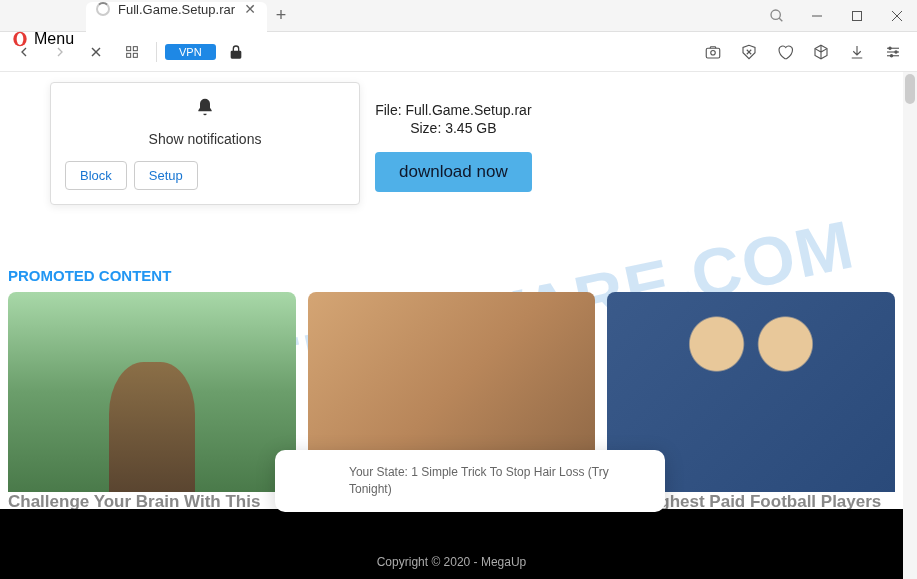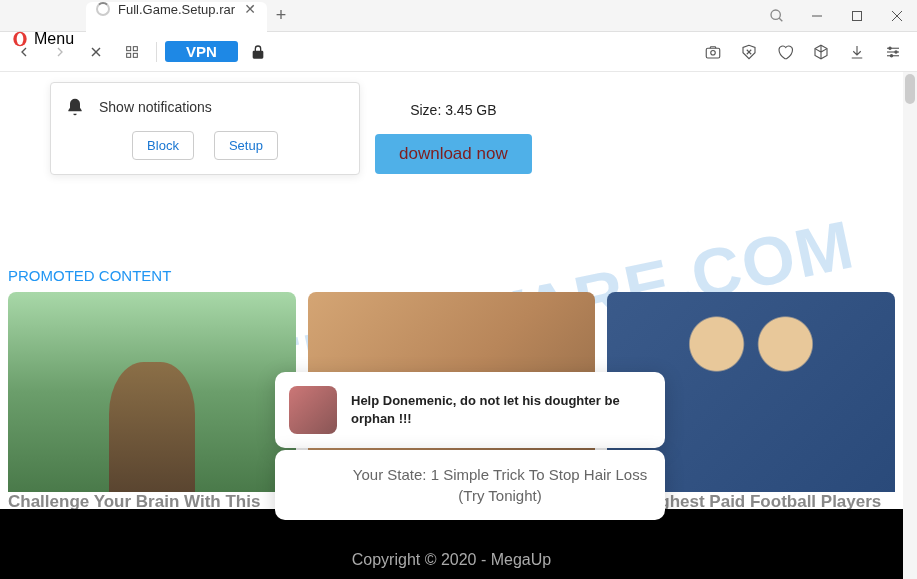--- a/index.html
+++ b/index.html
@@ -17,71 +17,71 @@
     .titlebar-spacer { flex: 1; }
     .win-controls { display: flex; }
     .win-btn { width: 40px; height: 32px; display: flex; align-items: center; justify-content: center; color: #555; cursor: pointer; }
     .win-btn svg { width: 12px; height: 12px; }
     .search-icon-top { width: 40px; height: 32px; display: flex; align-items: center; justify-content: center; color: #888; }
     
     
     .toolbar { height: 40px; background: #fff; display: flex; align-items: center; padding: 0 8px; gap: 4px; border-bottom: 1px solid #e8e8e8; }
     .nav-btn { width: 32px; height: 32px; display: flex; align-items: center; justify-content: center; color: #555; cursor: pointer; border-radius: 4px; }
     .nav-btn svg { width: 16px; height: 16px; }
-    .vpn-badge { background: #1e88e5; color: #fff; font-size: 15px; font-weight: bold; padding: 2px 21px; border-radius: 3px; }
+    .vpn-badge { background: #1e88e5; color: #fff; font-size: 11px; font-weight: normal; padding: 2px 14px; border-radius: 3px; }
     .lock-icon { color: #333; }
     .toolbar-spacer { flex: 1; }
     .toolbar-icon { width: 32px; height: 32px; display: flex; align-items: center; justify-content: center; color: #555; cursor: pointer; }
     .toolbar-icon svg { width: 18px; height: 18px; }
     
     
     .content { position: relative; height: calc(579px - 72px); overflow: hidden; }
     .scrollbar { position: absolute; right: 0; top: 0; width: 14px; height: 100%; background: #f5f5f5; }
     .scrollbar-thumb { position: absolute; right: 2px; top: 2px; width: 10px; height: 30px; background: #ccc; border-radius: 5px; }
     
     
     .watermark { position: absolute; top: 50%; left: 50%; transform: translate(-50%, -50%) rotate(-12deg); font-size: 68px; font-weight: bold; color: rgba(70, 150, 220, 0.25); letter-spacing: 2px; pointer-events: none; white-space: nowrap; z-index: 1; }
     
     
     .notif-prompt { position: absolute; left: 50px; top: 10px; width: 310px; border: 1px solid #ddd; border-radius: 4px; background: #fff; padding: 14px; z-index: 5; box-shadow: 0 2px 8px rgba(0,0,0,0.08); }
-    .notif-row { display: flex; align-items: center; gap: 14px; margin-bottom: 14px; }
+    .notif-row { display: flex; align-items: center; gap: 14px; margin-bottom: 14px; flex-direction: column; }
     .bell-icon { color: #333; }
     .notif-text { font-size: 14px; color: #333; }
-    .notif-buttons { display: flex; justify-content: center; gap: 20px; }
+    .notif-buttons { display: flex; justify-content: flex-start; gap: 7px; }
     .notif-btn { border: 1px solid #ccc; background: #fff; color: #1976d2; padding: 6px 14px; border-radius: 4px; font-size: 13px; cursor: pointer; }
     
     
     .file-info { position: absolute; left: 375px; top: 30px; text-align: center; z-index: 2; }
     .file-line { font-size: 14px; color: #222; margin-bottom: 2px; }
-    .download-btn { margin-top: 14px; background: #4fb0e8; color: #7f1d1d; border: none; padding: 10px 24px; font-size: 17px; border-radius: 4px; cursor: pointer; }
-    
-    
-    .promoted-label { position: absolute; left: 8px; top: 195px; color: #2196f3; font-weight: normal; font-size: 15px; z-index: 2; }
+    .download-btn { margin-top: 14px; background: #4fb0e8; color: #0f172a; border: none; padding: 10px 24px; font-size: 17px; border-radius: 4px; cursor: pointer; }
+    
+    
+    .promoted-label { position: absolute; left: 8px; top: 195px; color: #2196f3; font-weight: bold; font-size: 15px; z-index: 2; }
     .cards { position: absolute; left: 8px; top: 220px; right: 22px; display: flex; gap: 12px; z-index: 2; }
     .card { flex: 1; height: 200px; border-radius: 8px 8px 0 0; overflow: hidden; position: relative; }
     .card1 { background: linear-gradient(180deg, #a8d8a8 0%, #6b9e6b 50%, #4a7a4a 100%); }
     .card1::before { content:''; position:absolute; bottom:0; left:35%; width:30%; height:65%; background: linear-gradient(180deg, #8b6f47 0%, #5a4530 100%); border-radius: 40% 40% 0 0; }
     .card2 { background: linear-gradient(135deg, #d4a574 0%, #b8865a 50%, #8b6544 100%); }
     .card3 { background: linear-gradient(135deg, #3a5a8a 0%, #2a4a7a 100%); }
     .card3::before { content:''; position:absolute; top:10%; left:20%; width:60%; height:80%; background: radial-gradient(circle at 30% 20%, #e8c89a 15%, transparent 16%), radial-gradient(circle at 70% 20%, #e8c89a 15%, transparent 16%); }
     
     .headlines { position: absolute; left: 8px; right: 22px; top: 420px; display: flex; gap: 12px; z-index: 2; }
     .headline { flex: 1; font-size: 17px; font-weight: bold; color: #888; }
     
     
     .popup1 { position: absolute; left: 275px; top: 300px; width: 390px; background: #fff; border-radius: 10px; padding: 14px; display: flex; gap: 14px; align-items: center; box-shadow: 0 4px 20px rgba(0,0,0,0.18); z-index: 10; }
     .popup-avatar { width: 48px; height: 48px; border-radius: 8px; background: linear-gradient(135deg, #c77 0%, #855 100%); flex-shrink: 0; }
     .popup-text { font-size: 13px; font-weight: bold; color: #222; line-height: 1.4; }
     
     .popup2 { position: absolute; left: 275px; top: 378px; width: 390px; background: #fff; border-radius: 10px; padding: 14px 14px 14px 74px; box-shadow: 0 4px 20px rgba(0,0,0,0.18); z-index: 10; }
-    .popup2-text { font-size: 15px; color: #666; line-height: 1.4; text-align: center; }
+    .popup2-text { font-size: 12px; color: #666; line-height: 1.4; }
     
     
     .footer { position: absolute; left: 0; right: 14px; bottom: 0; height: 70px; background: #000; display: flex; align-items: flex-end; justify-content: center; padding-bottom: 10px; z-index: 3; }
-    .footer-text { color: #aaa; font-size: 16px; }
+    .footer-text { color: #aaa; font-size: 12px; }
   </style>
 </head>
 <body>
 
 <div class="titlebar">
   <div class="opera-menu">
     <svg class="opera-logo" viewBox="0 0 24 24">
         <ellipse cx="12" cy="12" rx="10" ry="11" fill="#e53935"></ellipse>
         <ellipse cx="12" cy="12" rx="5" ry="9" fill="#fff"></ellipse>
       </svg>
@@ -205,20 +205,21 @@
         </svg>
       <span class="notif-text">Show notifications</span>
     </div>
     <div class="notif-buttons">
       <button class="notif-btn">Block</button>
       <button class="notif-btn">Setup</button>
     </div>
   </div>
 
   <div class="file-info">
+    <div class="file-line">File: Full.Game.Setup.rar</div>
     <div class="file-line">Size: 3.45 GB</div>
     <button class="download-btn">download now</button>
   </div>
 
   <div class="promoted-label">PROMOTED CONTENT</div>
 
   <div class="cards">
     <div class="card card1"></div>
     <div class="card card2"></div>
     <div class="card card3"></div>
@@ -227,24 +228,20 @@
   <div class="headlines">
     <div class="headline">Challenge Your Brain With This</div>
     <div class="headline">7 Wa</div>
     <div class="headline">The Highest Paid Football Players</div>
   </div>
 
   <div class="footer">
     <span class="footer-text">Copyright © 2020 - MegaUp</span>
   </div>
 
-  <div class="popup1">
-    <div class="popup-avatar"></div>
-    <div class="popup-text">Help Donemenic, do not let his doughter be orphan !!!</div>
-  </div>
 
   <div class="popup2">
     <div class="popup2-text">Your State: 1 Simple Trick To Stop Hair Loss (Try Tonight)</div>
   </div>
 
   <div class="scrollbar">
     <div class="scrollbar-thumb"></div>
   </div>
 </div>
 

